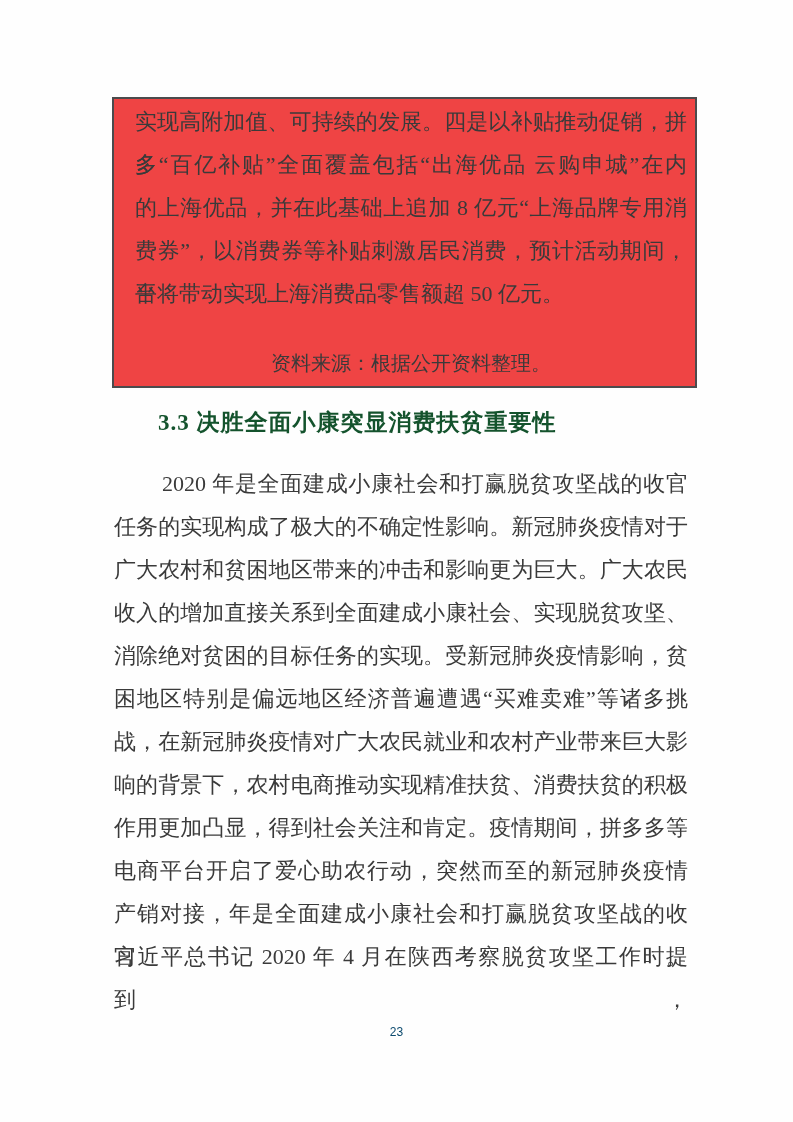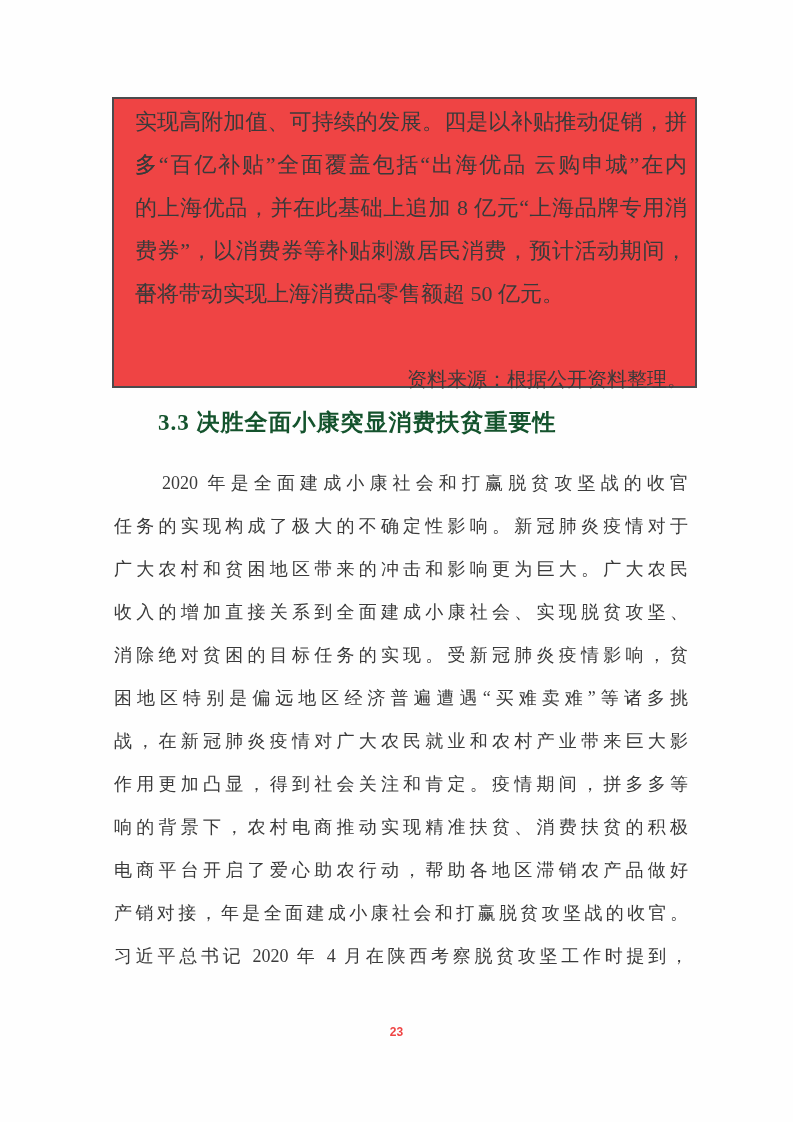--- a/index.html
+++ b/index.html
@@ -37,24 +37,24 @@
     text-align: justify;
     text-align-last: justify;
     text-justify: inter-character;
     white-space: normal;
   }
   .lline {
     text-align: center;
     text-align-last: left;
   }
   .source-line {
-    margin-top: 49px;
+    margin-top: 33px;
     font-size: 20px;
     line-height: 30px;
-    text-align: right;
+    text-align: center;
   }
   
   .section-heading {
     position: absolute;
     left: 158px;
     top: 404px;
     width: 540px;
     font-size: 23px;
     font-weight: 700;
     color: #14532d;
@@ -62,38 +62,38 @@
     line-height: 38px;
   }
   
   .body-text {
     position: absolute;
     left: 114px;
     top: 462px;
     width: 574px;
   }
   .body-line {
-    font-size: 18px;
+    font-size: 22px;
     line-height: 43px;
     height: 43px;
   }
   .indent-2 {
     padding-left: 48px;
   }
   
   .page-number {
     position: absolute;
     left: 0;
     top: 1024px;
     width: 100%;
     text-align: center;
     font-family: "Liberation Sans", "DejaVu Sans", sans-serif;
     font-size: 12px;
-    font-weight: 700;
-    color: #ef4444;
+    font-weight: 400;
+    color: #0c4a6e;
     line-height: 16px;
   }
 </style>
 </head>
 <body>
 
 <div class="page">
 
   <div class="doc-box">
     <div class="box-line jline">实现高附加值、可持续的发展。四是以补贴推动促销，拼多</div>
@@ -107,22 +107,22 @@
   <div class="section-heading">3.3 决胜全面小康突显消费扶贫重要性</div>
 
   <div class="body-text">
     <div class="body-line jline indent-2">2020 年是全面建成小康社会和打赢脱贫攻坚战的收官</div>
     <div class="body-line jline">任务的实现构成了极大的不确定性影响。新冠肺炎疫情对于</div>
     <div class="body-line jline">广大农村和贫困地区带来的冲击和影响更为巨大。广大农民</div>
     <div class="body-line jline">收入的增加直接关系到全面建成小康社会、实现脱贫攻坚、</div>
     <div class="body-line jline">消除绝对贫困的目标任务的实现。受新冠肺炎疫情影响，贫</div>
     <div class="body-line jline">困地区特别是偏远地区经济普遍遭遇“买难卖难”等诸多挑</div>
     <div class="body-line jline">战，在新冠肺炎疫情对广大农民就业和农村产业带来巨大影</div>
+    <div class="body-line jline">响的背景下，农村电商推动实现精准扶贫、消费扶贫的积极</div>
     <div class="body-line jline">作用更加凸显，得到社会关注和肯定。疫情期间，拼多多等</div>
-    <div class="body-line jline">响的背景下，农村电商推动实现精准扶贫、消费扶贫的积极</div>
-    <div class="body-line jline">电商平台开启了爱心助农行动，帮助各地区滞销农产品做好</div>
+    <div class="body-line jline">电商平台开启了爱心助农行动，突然而至的新冠肺炎疫情</div>
     <div class="body-line jline">产销对接，年是全面建成小康社会和打赢脱贫攻坚战的收官。</div>
     <div class="body-line jline">习近平总书记 2020 年 4 月在陕西考察脱贫攻坚工作时提到，</div>
   </div>
 
   <div class="page-number">23</div>
 
 </div>
 
 </body></html>

